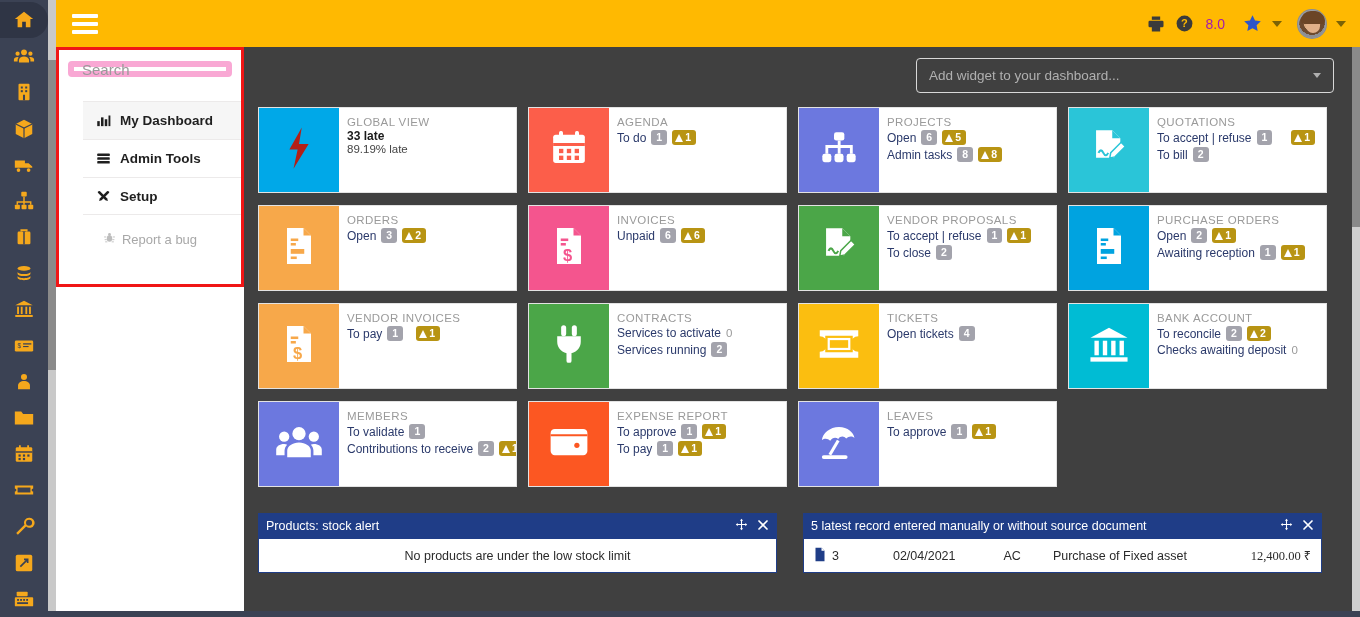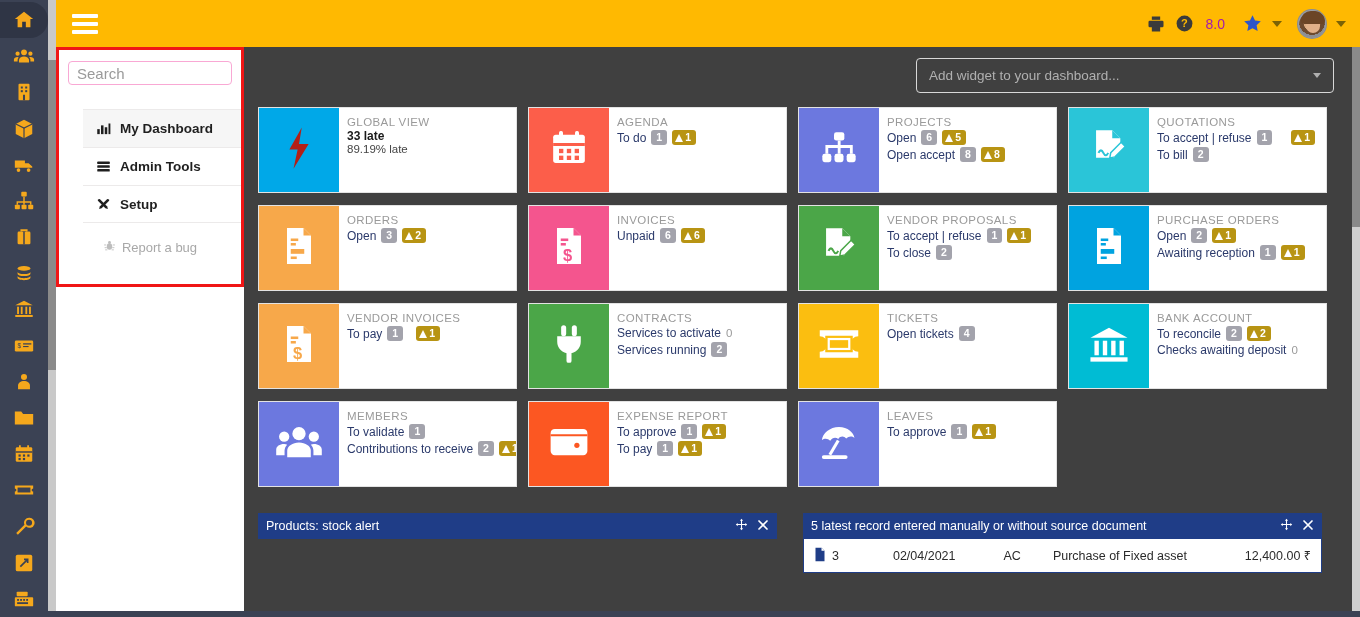--- a/index.html
+++ b/index.html
@@ -87,21 +87,21 @@
     background: #fff;
   }
   .sb-redbox {
     position: absolute; left: 56px; top: 47px;
     width: 188px; height: 240px;
     border: 3px solid #f01616;
     z-index: 6; pointer-events: none;
   }
   .search-wrap { padding: 14px 12px 0 12px; }
   .search-box {
-    height: 24px; border: 1px solid #f9a8d4; border-radius: 4px;
+    height: 16px; border: 6px solid #f9a8d4; border-radius: 4px;
     display: flex; align-items: center; padding: 0 8px;
     background: #fff;
   }
   .search-box input {
     flex: 1; border: none; outline: none; font-size: 15px;
     color: #9a9a9a; font-family: "Liberation Sans", sans-serif;
     background: transparent;
   }
   .search-box input::placeholder { color: #9a9a9a; }
   .search-caret {
@@ -191,21 +191,21 @@
     font-size: 12.5px;
   }
   .panel-hd-actions { margin-left: auto; display: flex; align-items: center; gap: 9px; }
   .panel-bd {
     border: 1px solid #1f3d87; border-top: none; background: #fff;
     height: 34px; display: flex; align-items: center;
     font-size: 12.5px; color: #2b2b2b;
   }
   .panel-bd.center { justify-content: center; }
   .rec-cell { padding: 0 6px; }
-  .rec-amt { margin-left: auto; padding-right: 10px; }
+  .rec-amt { margin-left: auto; padding-right: 10px; font-family: Liberation Serif, serif; }
 
   .main-scroll {
     position: absolute; right: 0; top: 47px;
     width: 8px; height: 570px; background: #d0d0d0;
   }
   .main-scroll i {
     position: absolute; left: 0; top: 0; width: 8px; height: 180px;
     background: #8a8a8a; display: block;
   }
   .bottom-strip {
@@ -526,21 +526,21 @@
           <div class="card-title">PROJECTS</div>
           <div class="card-line">
             <span>Open</span>
             <span class="badge-gray">6</span>
             <span class="badge-warn">
                 <i class="warn-tri"></i>
                 <span>5</span>
               </span>
           </div>
           <div class="card-line">
-            <span>Open accept</span>
+            <span>Admin tasks</span>
             <span class="badge-gray">8</span>
             <span class="badge-warn">
                 <i class="warn-tri"></i>
                 <span>8</span>
               </span>
           </div>
         </div>
       </div>
 
       <div class="card">
@@ -887,20 +887,23 @@
                   <path d="M12 1.5l3 3.5h-6zM12 22.5l-3-3.5h6zM1.5 12l3.5-3v6zM22.5 12l-3.5 3v-6zM11 5h2v14h-2zM5 11h14v2H5z"></path>
                 </svg>
             </span>
             <span>
               <svg width="12" height="12" viewBox="0 0 24 24" stroke="#fff" stroke-width="3.4" stroke-linecap="round">
                   <path d="M4 4l16 16M20 4L4 20"></path>
                 </svg>
             </span>
           </span>
         </div>
+        <div class="panel-bd center">
+          <span>No products are under the low stock limit</span>
+        </div>
       </div>
 
       <div class="panel">
         <div class="panel-hd">
           <span>5 latest record entered manually or without source document</span>
           <span class="panel-hd-actions">
             <span>
               <svg width="13" height="13" viewBox="0 0 24 24" fill="#fff">
                   <path d="M12 1.5l3 3.5h-6zM12 22.5l-3-3.5h6zM1.5 12l3.5-3v6zM22.5 12l-3.5 3v-6zM11 5h2v14h-2zM5 11h14v2H5z"></path>
                 </svg>

